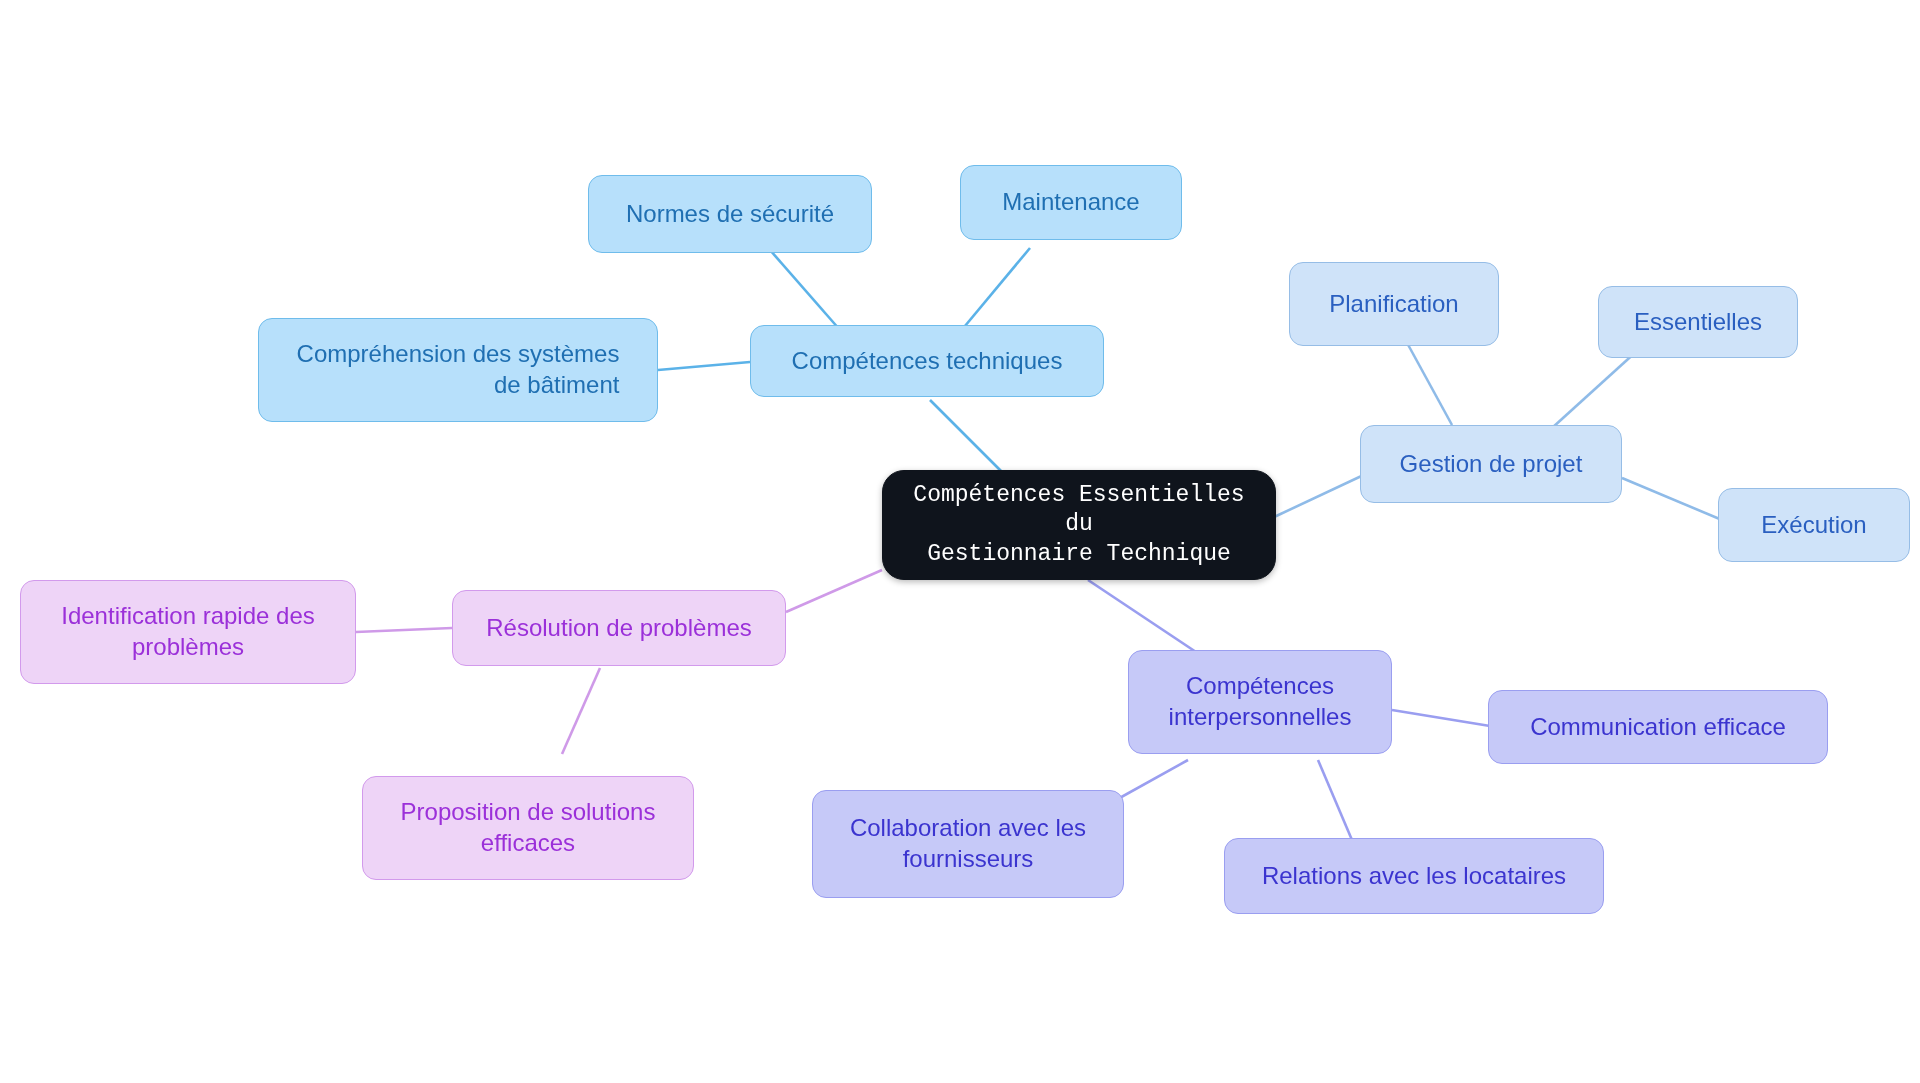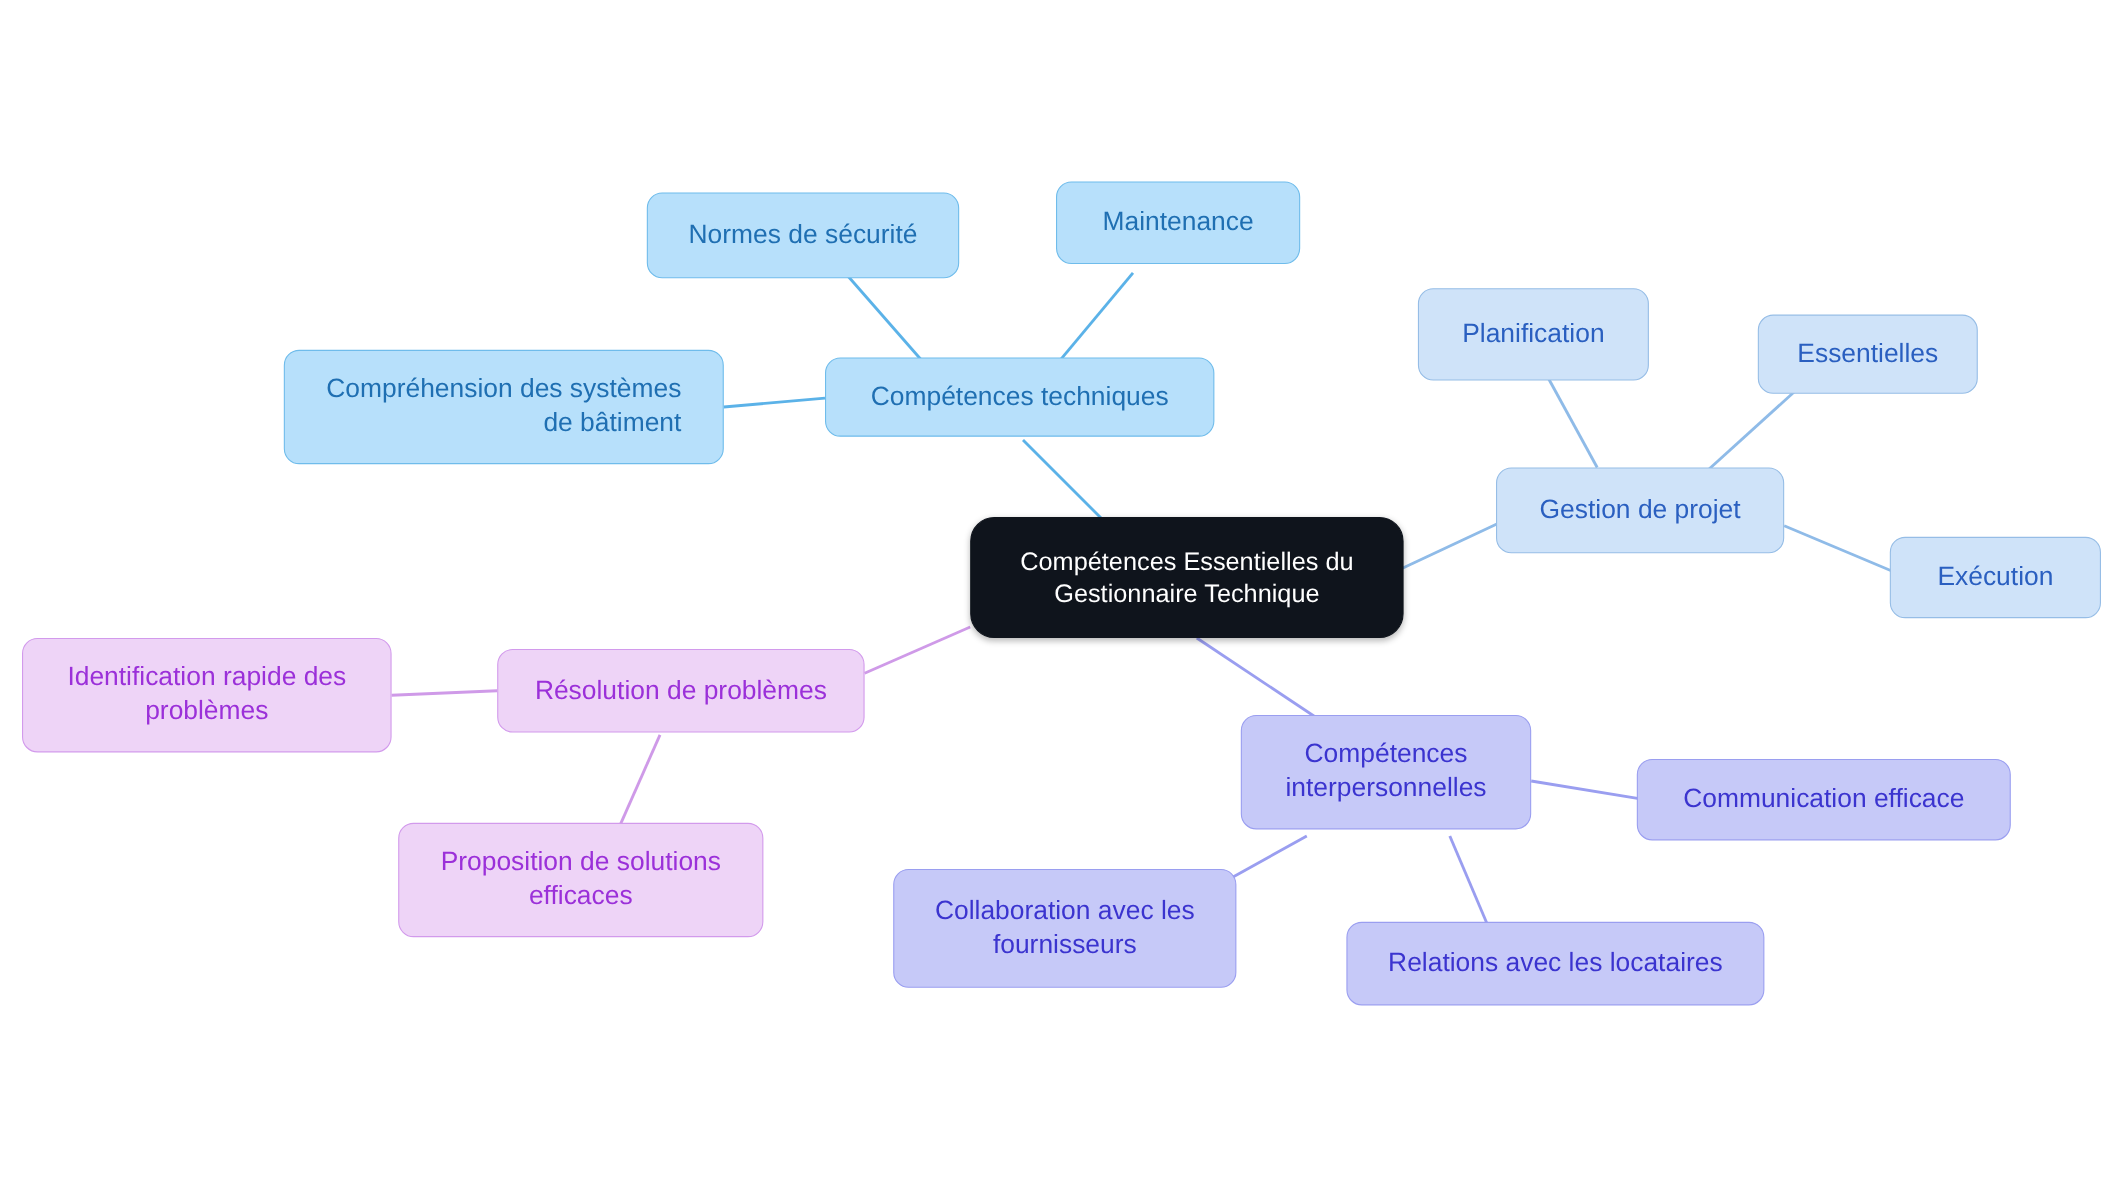--- a/index.html
+++ b/index.html
@@ -37,20 +37,21 @@
     white-space: pre-line;
     padding: 4px 14px;
   }
   .node.root {
     background: #0f141c;
     border-color: #0f141c;
     color: #ffffff;
     font-size: 23px;
     border-radius: 22px;
     box-shadow: 0 2px 6px rgba(0,0,0,0.28);
+    font-family: Liberation Mono, monospace;
   }
   .node.tech {
     background: #b7e0fb;
     border-color: #6fbceb;
     color: #1f6fb2;
     font-size: 24px;
   }
   .node.proj {
     background: #cfe3f9;
     border-color: #96bde6;
@@ -126,16 +127,16 @@
   <div class="node inter" style="left:812px; top:790px; width:312px; height:108px;">Collaboration avec les
 fournisseurs</div>
 
   <div class="node prob" style="left:452px; top:590px; width:334px; height:76px;">Résolution de problèmes</div>
 
   <div class="node inter" style="left:1224px; top:838px; width:380px; height:76px;">Relations avec les locataires</div>
 
   <div class="node prob" style="left:20px; top:580px; width:336px; height:104px;">Identification rapide des
 problèmes</div>
 
-  <div class="node prob" style="left:362px; top:748px; width:332px; height:104px;">Proposition de solutions
+  <div class="node prob" style="left:362px; top:776px; width:332px; height:104px;">Proposition de solutions
 efficaces</div>
 
 </div>
 
 </body></html>

